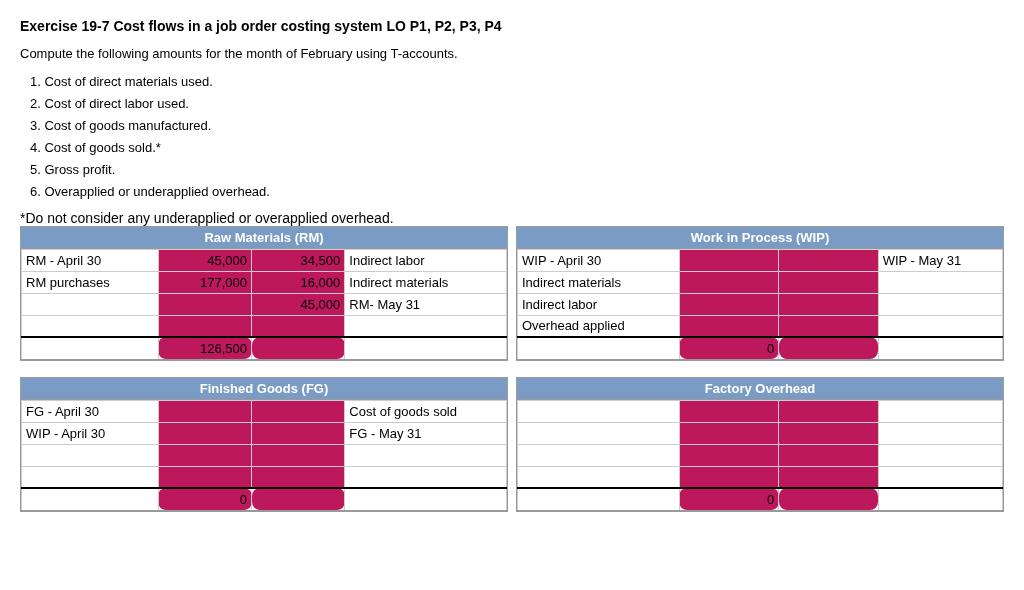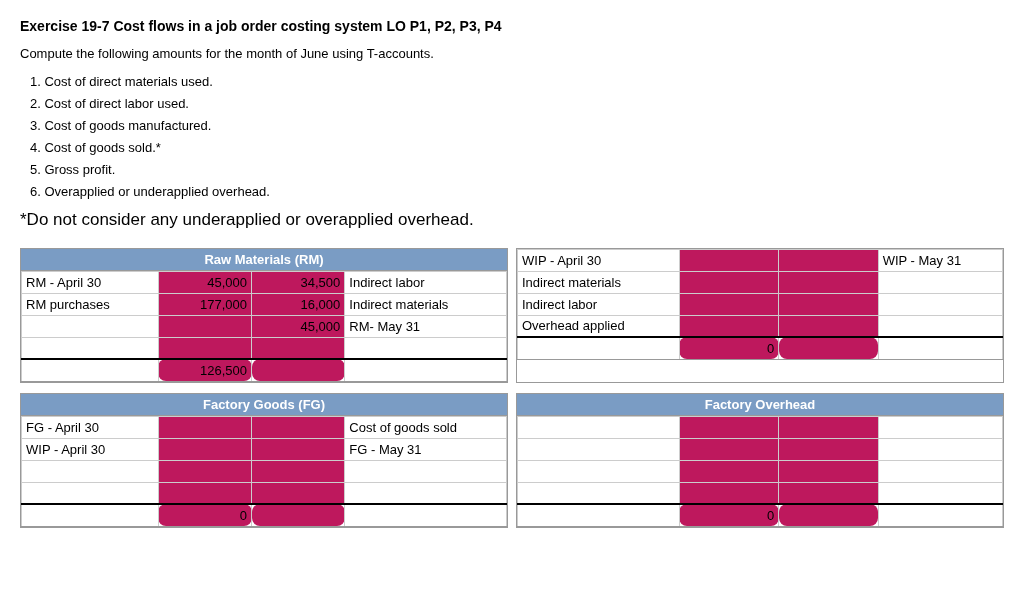--- a/index.html
+++ b/index.html
@@ -20,27 +20,27 @@
     .subtitle {
       font-size: 13px;
       margin-bottom: 10px;
     }
     .list-items {
       margin-left: 10px;
       margin-bottom: 6px;
       line-height: 1.7;
     }
     .footnote {
-      font-size: 17px;
-      margin-bottom: 18px;
+      font-size: 14px;
+      margin-bottom: 0;
     }
 
     .tables-container {
       display: flex;
-      gap: 10px;
+      gap: 16px;
       flex-direction: column;
     }
 
     .tables-row {
       display: flex;
       gap: 8px;
     }
 
     .t-account {
       flex: 1;
@@ -88,21 +88,21 @@
     .total-row td {
       border-top: 2px solid #000 !important;
       border-radius: 8px;
     }
   </style>
 </head>
 <body>
 
 <div class="title">Exercise 19-7 Cost flows in a job order costing system LO P1, P2, P3, P4</div>
 
-<div class="subtitle">Compute the following amounts for the month of June using T-accounts.</div>
+<div class="subtitle">Compute the following amounts for the month of February using T-accounts.</div>
 
 <div class="list-items">
   <div>1. Cost of direct materials used.</div>
   <div>2. Cost of direct labor used.</div>
   <div>3. Cost of goods manufactured.</div>
   <div>4. Cost of goods sold.*</div>
   <div>5. Gross profit.</div>
   <div>6. Overapplied or underapplied overhead.</div>
 </div>
 
@@ -150,20 +150,21 @@
               <td></td>
               <td class="cell-yellow cell-number">126,500</td>
               <td class="cell-yellow cell-number"></td>
               <td></td>
             </tr>
           </tbody>
       </table>
     </div>
 
     <div class="t-account">
+      <div class="t-account-header">Work in Process (WIP)</div>
       <table>
         <colgroup>
           <col style="width:130px">
           <col style="width:80px">
           <col style="width:80px">
           <col style="width:100px">
         </colgroup>
         <tbody id="wip-tbody">
             <tr>
               <td>WIP - April 30</td>
@@ -197,21 +198,21 @@
             </tr>
           </tbody>
       </table>
     </div>
 
   </div>
 
   <div class="tables-row">
 
     <div class="t-account">
-      <div class="t-account-header">Factory Goods (FG)</div>
+      <div class="t-account-header">Finished Goods (FG)</div>
       <table>
         <colgroup>
           <col style="width:110px">
           <col style="width:75px">
           <col style="width:75px">
           <col style="width:130px">
         </colgroup>
         <tbody id="fg-tbody">
             <tr>
               <td>FG - April 30</td>

